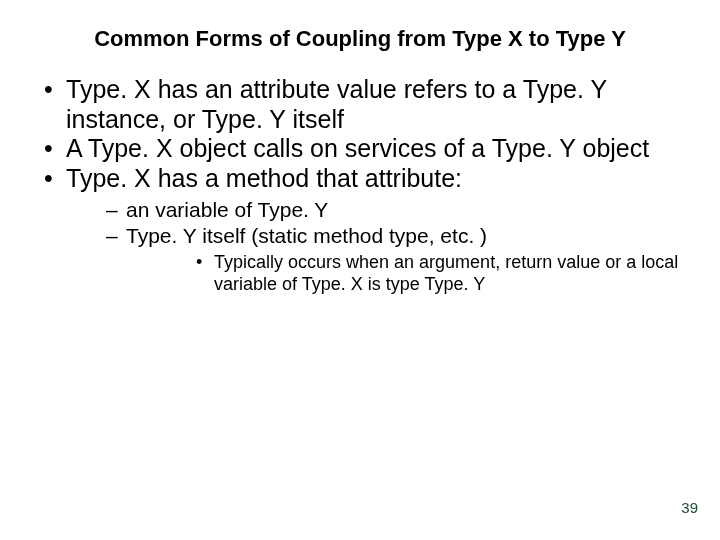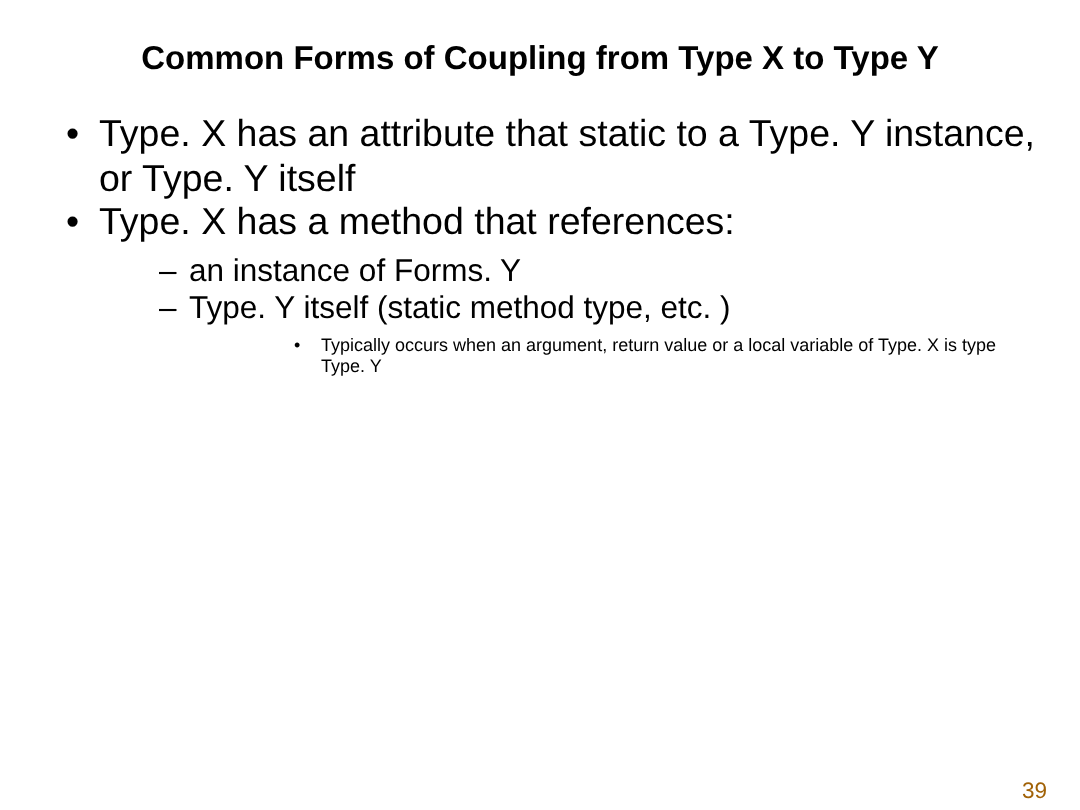--- a/index.html
+++ b/index.html
@@ -68,52 +68,53 @@
     display: inline-block;
     width: 20px;
     text-indent: 0;
   }
   ul.level3 {
     list-style: none;
     margin: 4px 0 6px 0;
     padding: 0;
   }
   ul.level3 > li {
-    font-size: 12px;
+    font-size: 18px;
     line-height: 1.22;
     padding-left: 88px;
     text-indent: -18px;
   }
   ul.level3 > li::before {
     content: "•";
     display: inline-block;
     width: 18px;
     text-indent: 0;
   }
   .page-number {
     position: absolute;
     right: 22px;
-    bottom: 4px;
+    bottom: 24px;
     font-size: 15px;
-    color: #a16207;
+    color: #14532d;
   }
 </style>
 </head>
 <body>
 
 <div class="slide">
 
   <div class="title">Common Forms of Coupling from Type X to Type Y</div>
 
   <div class="body">
     <ul class="level1">
-      <li><span>Type. X has an attribute that static to a Type. Y instance, or Type. Y itself</span></li>
-      <li><span>Type. X has a method that references:</span>
+      <li><span>Type. X has an attribute value refers to a Type. Y instance, or Type. Y itself</span></li>
+      <li><span>A Type. X object calls on services of a Type. Y object</span></li>
+      <li><span>Type. X has a method that attribute:</span>
         <ul class="level2">
-          <li><span>an instance of Forms. Y</span></li>
+          <li><span>an variable of Type. Y</span></li>
           <li><span>Type. Y itself (static method type, etc. )</span>
             <ul class="level3">
               <li><span>Typically occurs when an argument, return value or a local variable of Type. X is type Type. Y</span></li>
             </ul>
           </li>
         </ul>
       </li>
     </ul>
   </div>
 

